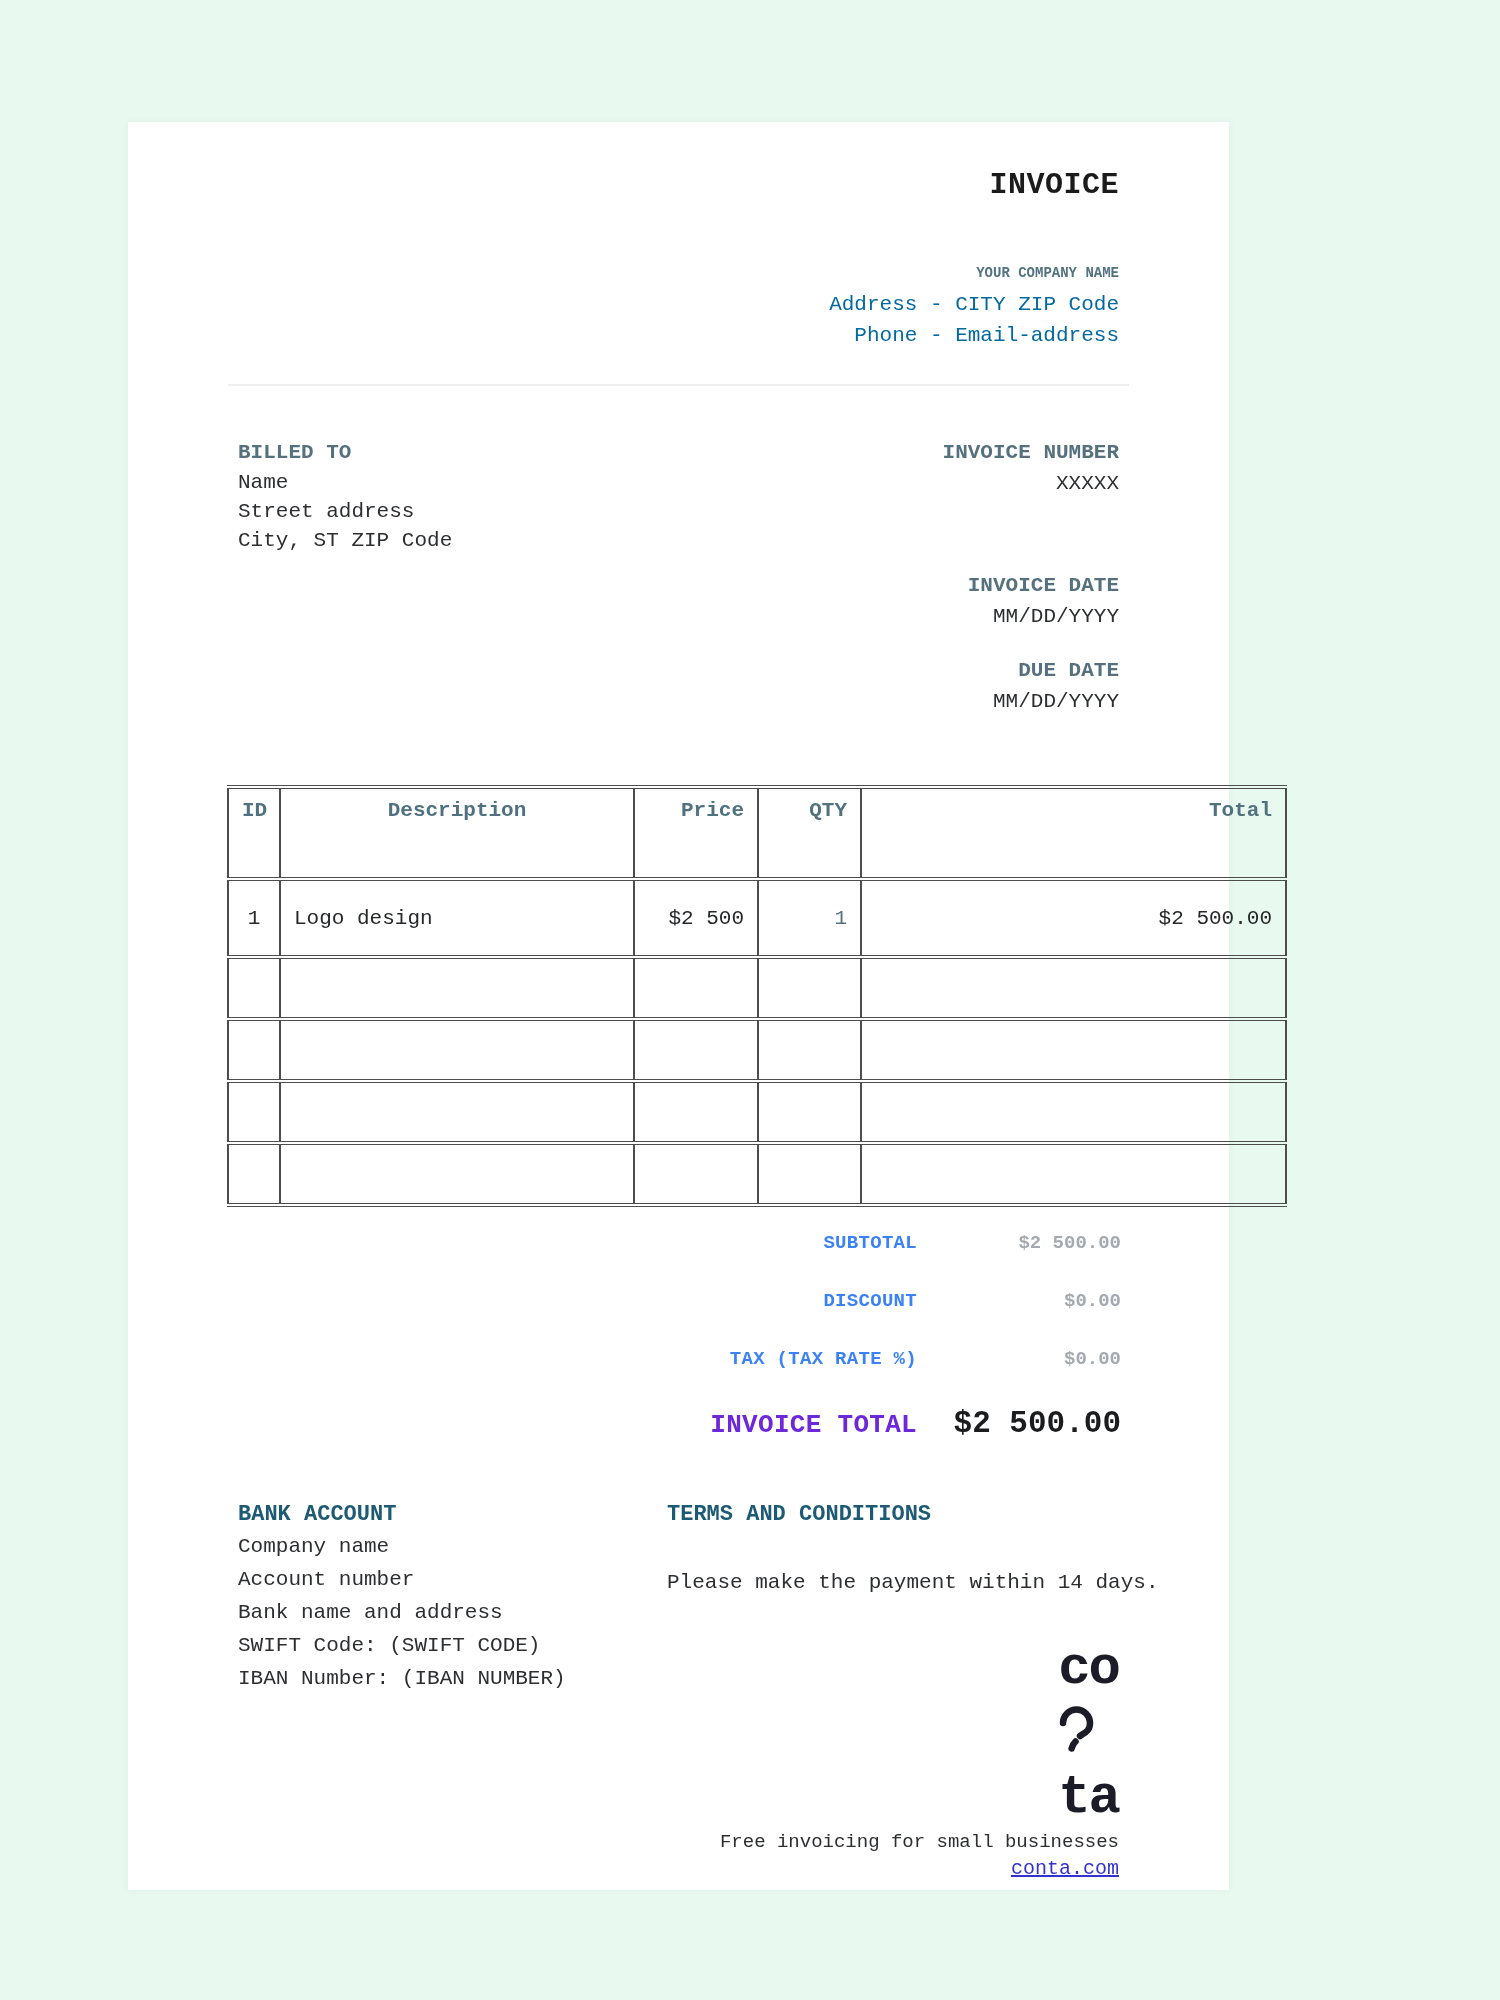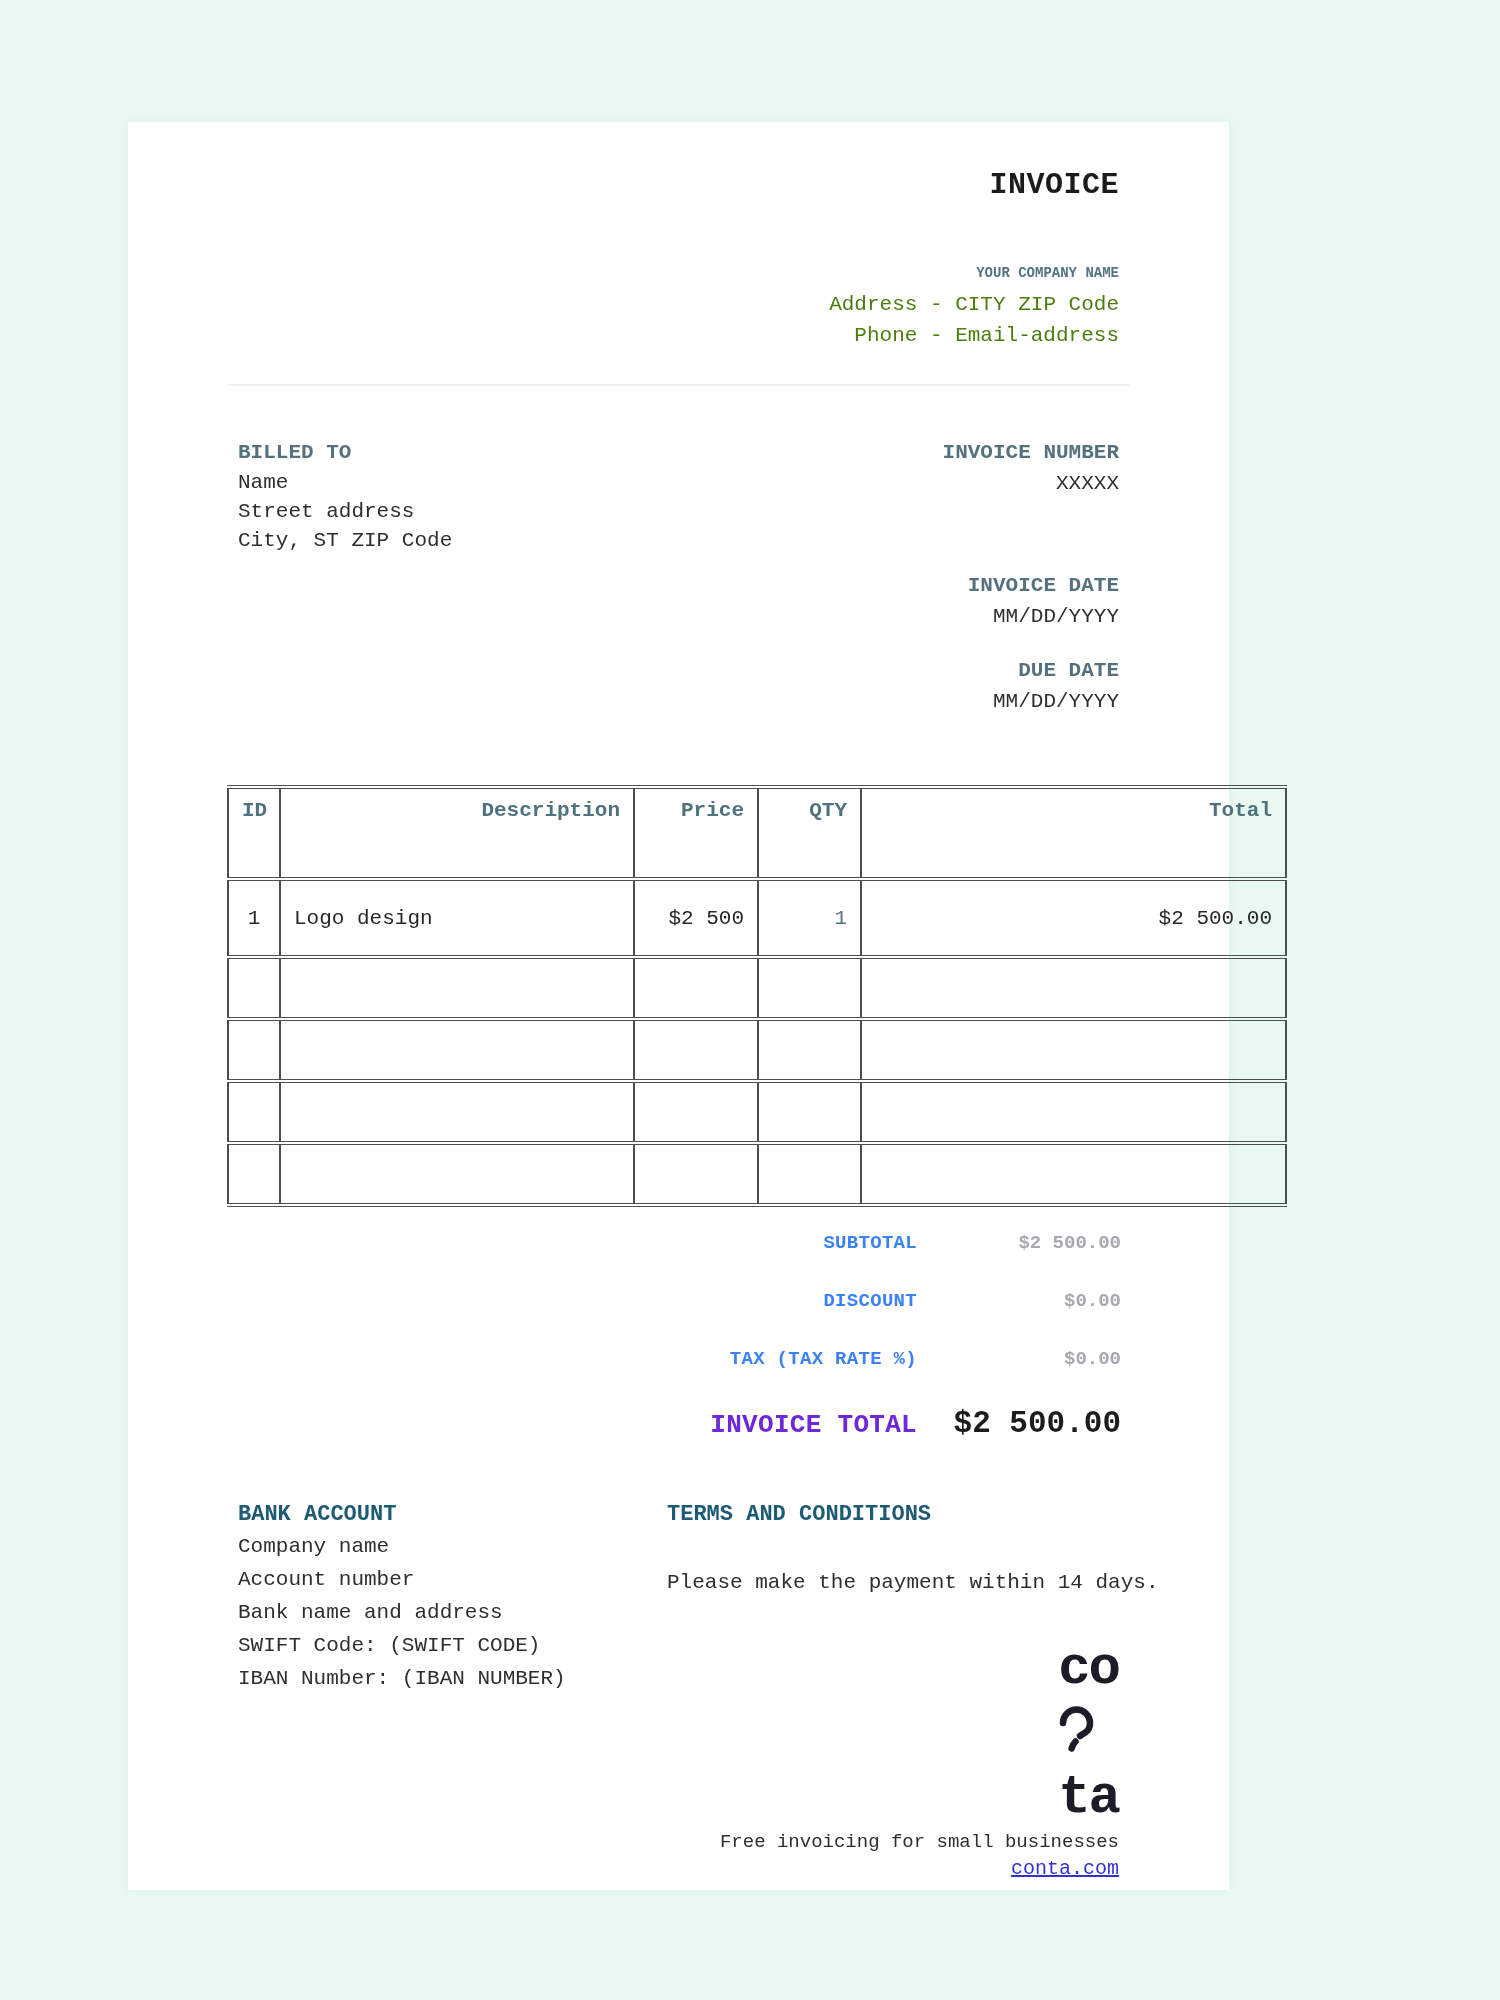--- a/index.html
+++ b/index.html
@@ -20,21 +20,21 @@
   }
   
   .invoice-title {
     position:absolute; top:46px; right:110px;
     font-size:30px; font-weight:700; color:#1b1b1b; letter-spacing:0.5px;
   }
   .company-block {
     position:absolute; top:112px; right:110px; text-align:right;
   }
   .company-name { font-size:14px; font-weight:700; color:#527381; line-height:32px;margin-top:23px; }
-  .company-line { font-size:21px; color:#4d7c0f; line-height:31px; }
+  .company-line { font-size:21px; color:#0369a1; line-height:31px; }
   .divider {
     position:absolute; top:262px; left:100px; right:100px;
     border-top:2px solid #efefef;
   }
   
   .billed-block { position:absolute; top:316px; left:110px; }
   .sec-heading { font-size:21px; font-weight:700; color:#56717e; line-height:30px; }
   .billed-line { font-size:21px; color:#2c2e30; line-height:29px; }
   .meta-block { position:absolute; top:316px; right:110px; text-align:right; }
   .meta-value { font-size:21px; color:#2c2e30; line-height:32px; }
@@ -51,21 +51,21 @@
   .items-table col.c-qty   { width:103px; }
   .items-table col.c-total { width:425px; }
   .items-table td, .items-table th {
     border-left:2px solid #4d4d4d;
     border-right:2px solid #4d4d4d;
     border-top:4px double #4d4d4d;
     border-bottom:4px double #4d4d4d;
     font-size:21px; padding:10px 13px;
   }
   .items-table th {
-    height:92px; vertical-align:top; font-weight:700; color:#50717f; text-align:right;
+    height:92px; vertical-align:top; font-weight:700; color:#50717f; text-align:center;
   }
   .items-table th.num, .items-table td.num { text-align:right; }
   .items-table td { height:62px; vertical-align:middle; color:#26282a; }
   .items-table tr.first-row td { height:78px; }
   .items-table td.id-cell { text-align:center; }
   .items-table td.qty-cell { color:#54727f; }
   
   .summary { position:absolute; top:1110px; right:108px; }
   .sum-row { display:flex; justify-content:flex-end; align-items:baseline; margin-bottom:36px; }
   .sum-label { font-size:19px; font-weight:700; color:#3b82f6; letter-spacing:0.3px; }

